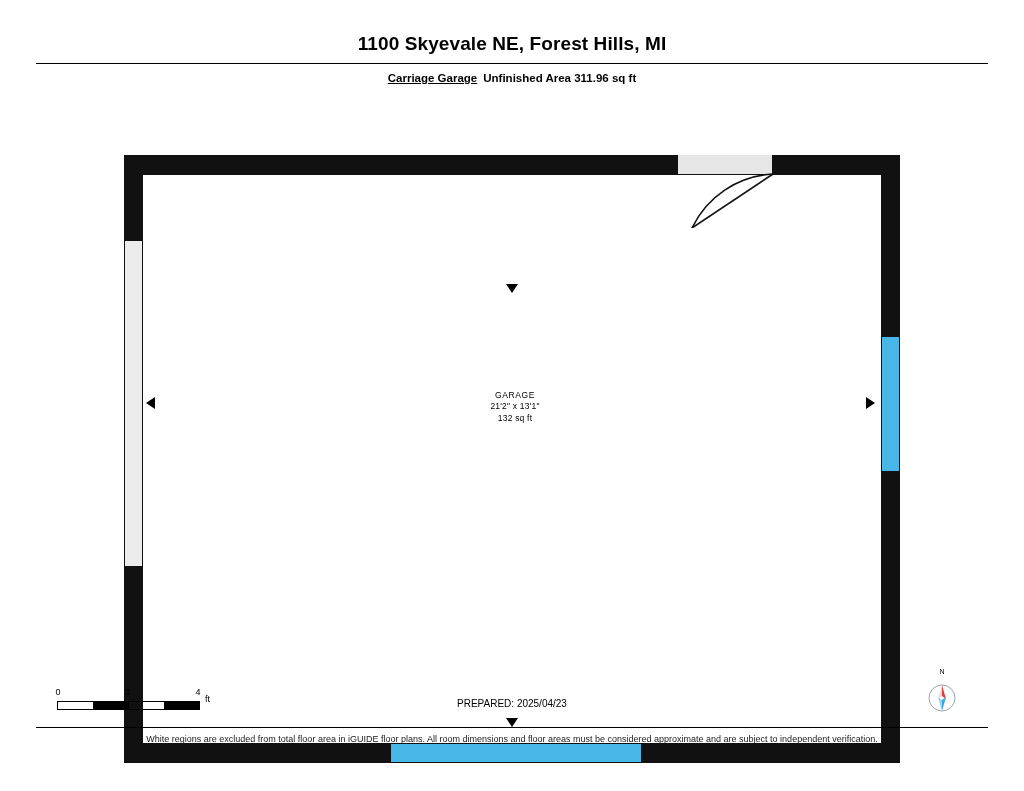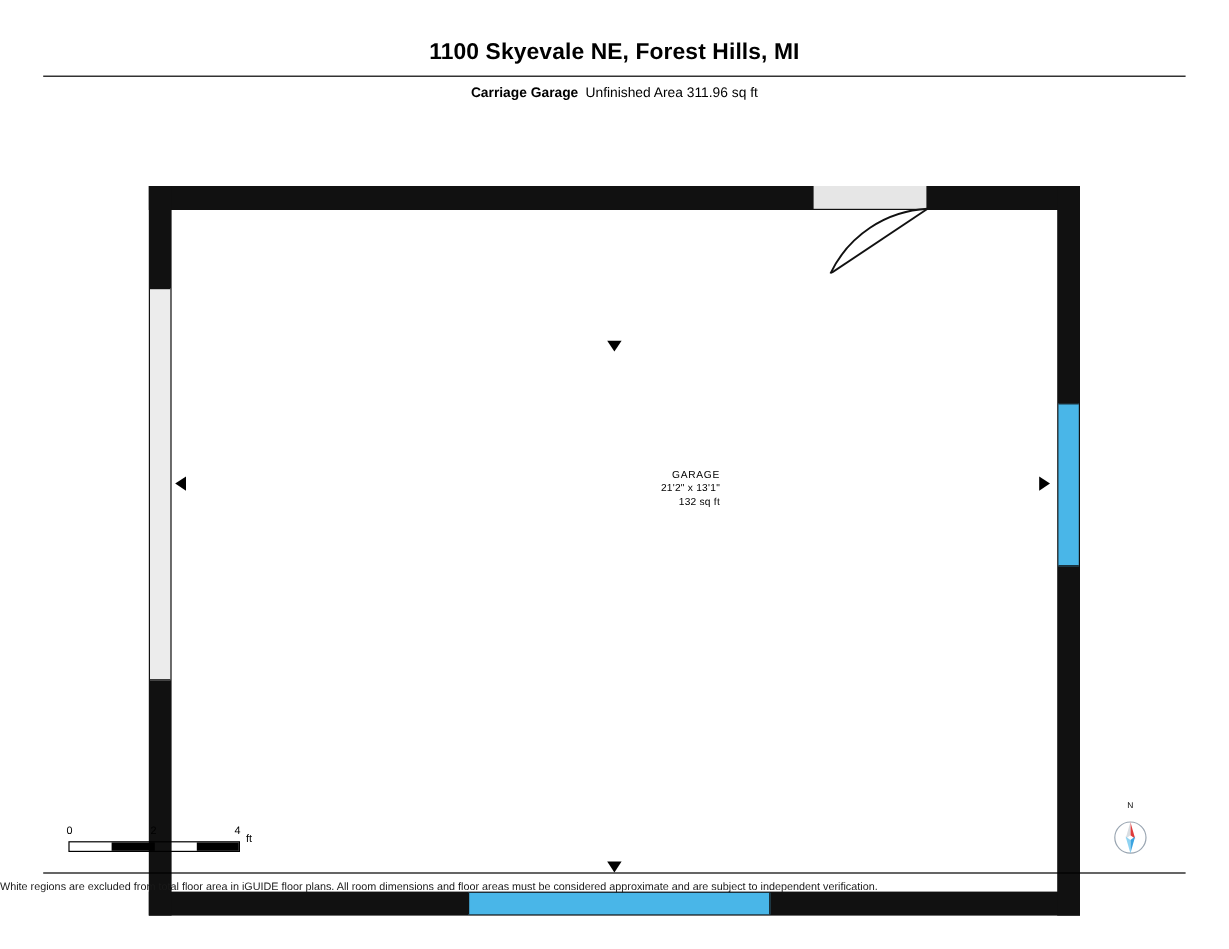--- a/index.html
+++ b/index.html
@@ -53,23 +53,24 @@
   #subtitle {
     position: absolute;
     left: 0;
     top: 72px;
     width: 1024px;
     text-align: center;
     font-size: 11.5px;
   }
   #subtitle .label {
     font-weight: bold;
+    text-decoration: underline;
   }
   #subtitle .area {
-    font-weight: normal;
+    font-weight: bold;
     margin-left: 6px;
   }
 
   
   #plan-area {
     position: absolute;
     left: 0;
     top: 110px;
     width: 1024px;
     height: 560px;
@@ -149,21 +150,21 @@
     width: 100px;
     height: 56px;
   }
 
   
   #room-label {
     position: absolute;
     left: 430px;
     top: 280px;
     width: 170px;
-    text-align: right;
+    text-align: center;
     font-size: 8.5px;
     line-height: 1.35;
     letter-spacing: 0.2px;
   }
   #room-label .room-name { letter-spacing: 0.6px; }
 
   
   .arrow {
     position: absolute;
     width: 0;
@@ -265,20 +266,21 @@
     width: 952px;
     height: 1px;
     background: #000000;
   }
 
   #disclaimer {
     position: absolute;
     left: 0;
     top: 734px;
     width: 1024px;
+    text-align: center;
     font-size: 9px;
     color: #1a1a1a;
   }
 </style>
 </head>
 <body>
 
 <div id="floorplan-page">
 
   <div id="header">
@@ -326,20 +328,21 @@
     <div class="scale-num" id="scale-4">4</div>
     <div id="scale-ticks">
       <span></span>
         <span></span>
         <span></span>
         <span></span>
     </div>
     <div id="scale-unit">ft</div>
   </div>
 
+  <div id="prepared">PREPARED: 2025/04/23</div>
 
   <div id="compass">
     <div id="compass-n">N</div>
     <svg width="44" height="44" viewBox="0 0 44 44" style="position:absolute;left:0;top:8px;">
       <circle cx="22" cy="22" r="13" fill="#ffffff" stroke="#9aa6b2" stroke-width="1"></circle>
       <polygon points="22,9 26,23 22,20" fill="#e03b3b"></polygon>
       <polygon points="22,9 18,23 22,20" fill="#d9dde1"></polygon>
       <polygon points="22,35 26,21 22,24" fill="#3aa3e0"></polygon>
       <polygon points="22,35 18,21 22,24" fill="#8fd3f2"></polygon>
     </svg>

